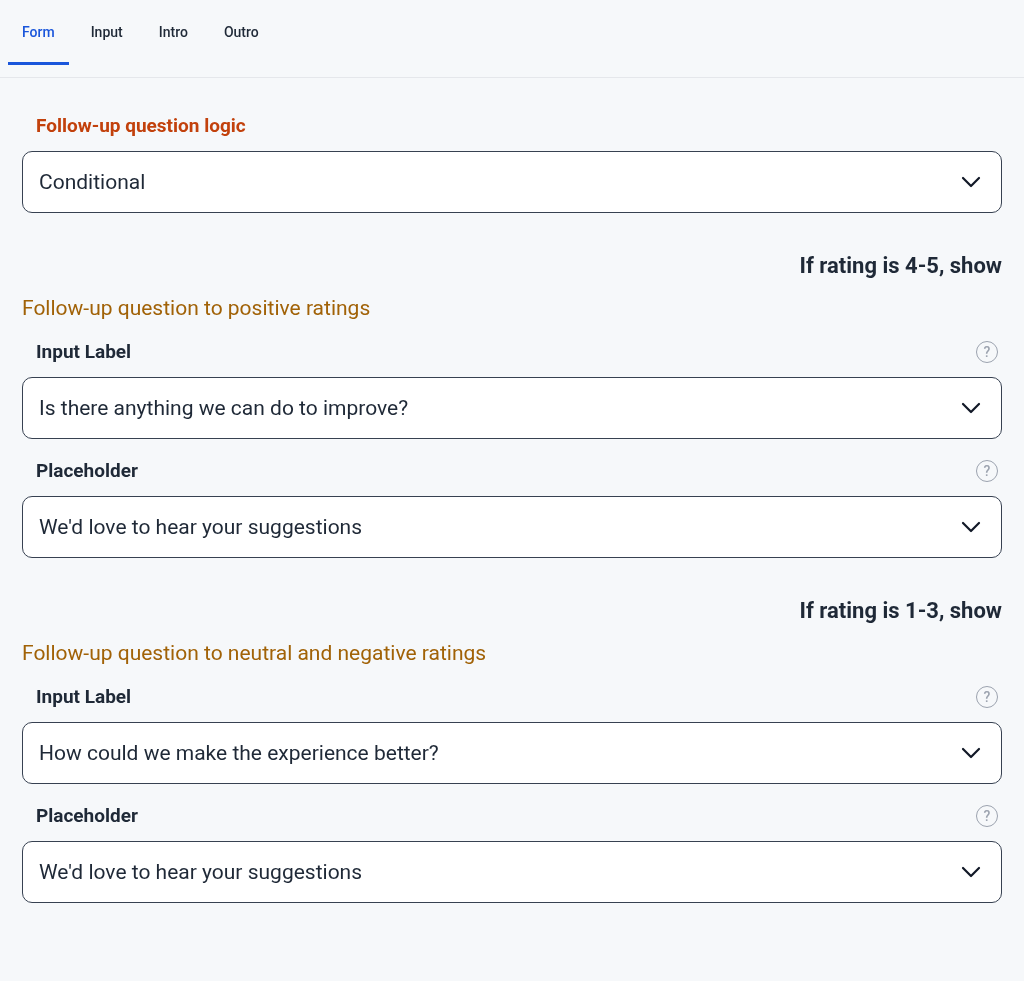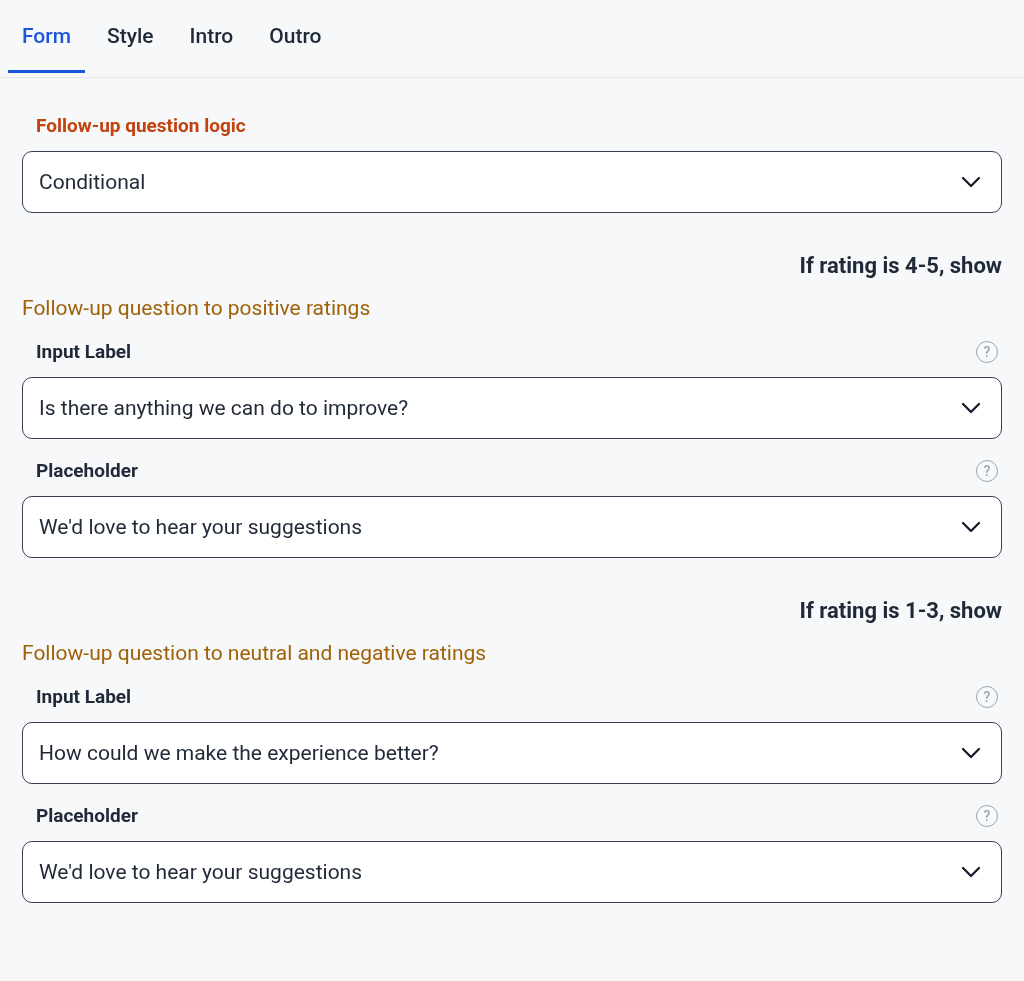--- a/index.html
+++ b/index.html
@@ -12,21 +12,21 @@
     }
     .tabs {
       display: flex;
       gap: 36px;
       padding: 0 22px;
       border-bottom: 1px solid #e5e7eb;
       height: 78px;
       align-items: flex-start;
     }
     .tab {
-      font-size: 21px;
+      font-size: 14px;
       font-weight: 500;
       color: #1f2937;
       padding-top: 24px;
       padding-bottom: 25px;
       cursor: pointer;
       position: relative;
     }
     .tab.active {
       color: #1a56db;
     }
@@ -113,21 +113,21 @@
       color: #a16207;
       font-weight: 400;
       margin-bottom: 4px;
     }
   </style>
 </head>
 <body>
 
 <div class="tabs">
   <div class="tab active">Form</div>
-  <div class="tab">Style</div>
+  <div class="tab">Input</div>
   <div class="tab">Intro</div>
   <div class="tab">Outro</div>
 </div>
 
 <div class="content">
 
   <div class="field-label">Follow-up question logic</div>
   <div class="select">
     <span>Conditional</span>
     <svg class="chevron" viewBox="0 0 20 12">

